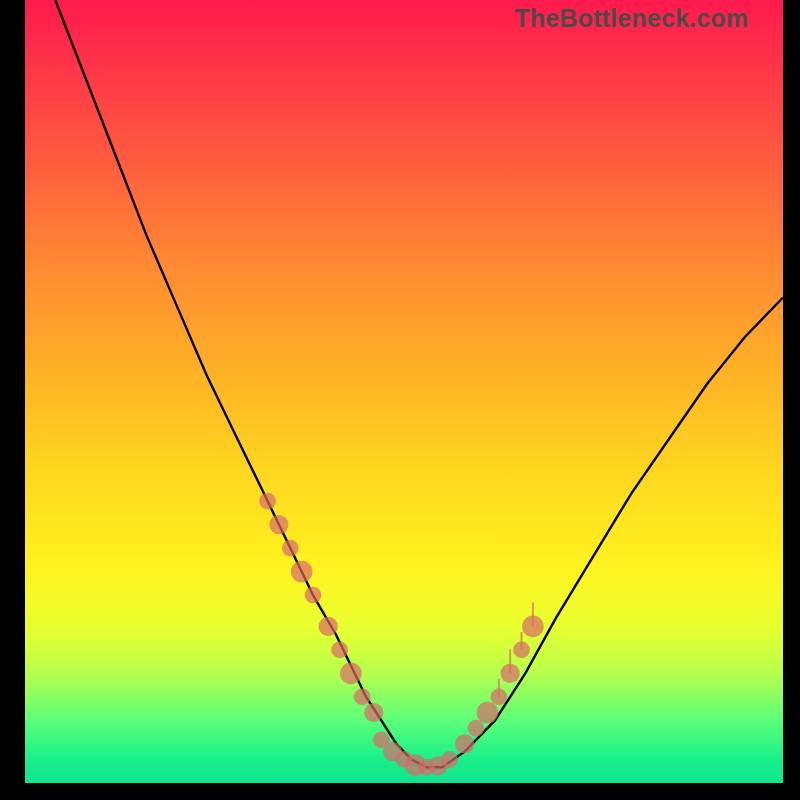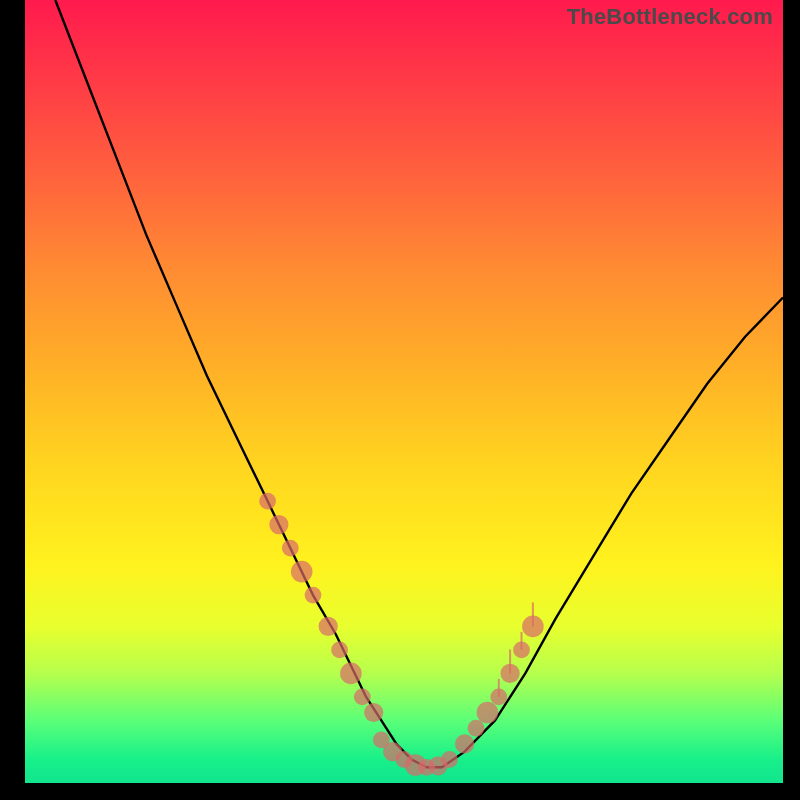--- a/index.html
+++ b/index.html
@@ -37,23 +37,23 @@
       #e8ff2e 80%,
       #b6ff4d 86%,
       #5bff78 92%,
       #18f08a 97%,
       #11e58e 100%
     );
   }
   .watermark {
     position: absolute;
     top: 4px;
-    right: 10px;
+    right: 34px;
     color: #4a4a4a;
-    font-size: 22px;
+    font-size: 25px;
     font-weight: 600;
     letter-spacing: 0.2px;
     user-select: none;
   }
   svg.curve {
     position: absolute;
     left: 0;
     top: 0;
     width: 758px;
     height: 783px;

